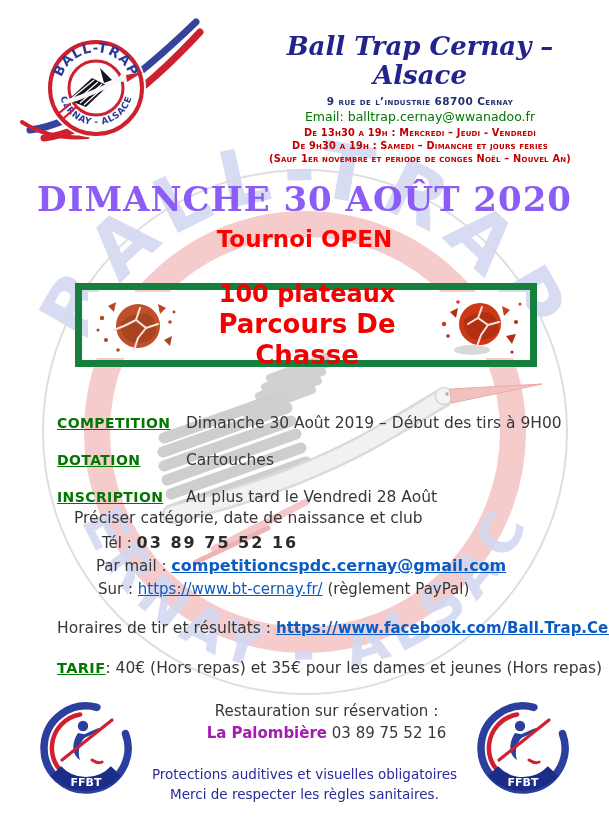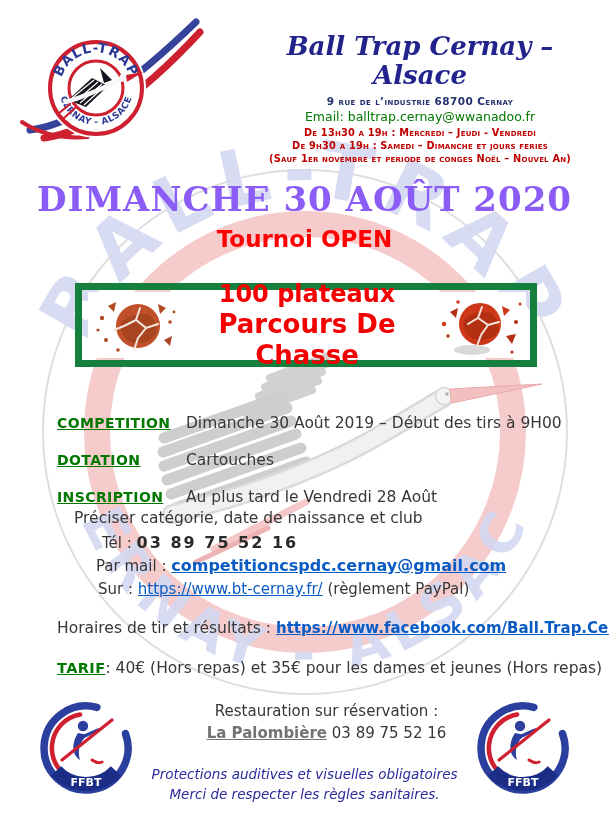--- a/index.html
+++ b/index.html
@@ -34,22 +34,22 @@
        text-decoration:underline;letter-spacing:.4px;}
   .lbl-inline{font-size:14.5px;font-weight:bold;color:#007800;
        text-decoration:underline;letter-spacing:.4px;}
   .note{position:absolute;left:74px;font-size:15.5px;color:#373737;}
   .contact{font-size:15px;color:#373737;white-space:nowrap;}
   .tel-num{font-weight:bold;font-size:16px;letter-spacing:2px;color:#2b2b2b;}
   a.lnk{color:#0b5bc4;text-decoration:underline;}
   .lnk-bold{font-weight:bold;font-size:16px;}
   .resto{position:absolute;left:0;width:100%;text-align:center;font-size:15px;
          color:#373737;line-height:1.45;}
-  .resto b{color:#737373;text-decoration:underline;}
-  .footer{position:absolute;left:0;width:100%;text-align:center;font-style:italic;
+  .resto b{color:#a21caf;}
+  .footer{position:absolute;left:0;width:100%;text-align:center;
           font-size:13.5px;color:#2a2a9c;line-height:1.5;}
 </style>
 </head>
 <body>
 
 <div class="page">
 
   <svg class="abs" style="left:0;top:0;" width="609" height="821" viewBox="0 0 609 821">
     <g opacity="0.85">
       <circle cx="305" cy="432" r="262" fill="none" stroke="#d9d9d9" stroke-width="2"></circle>

